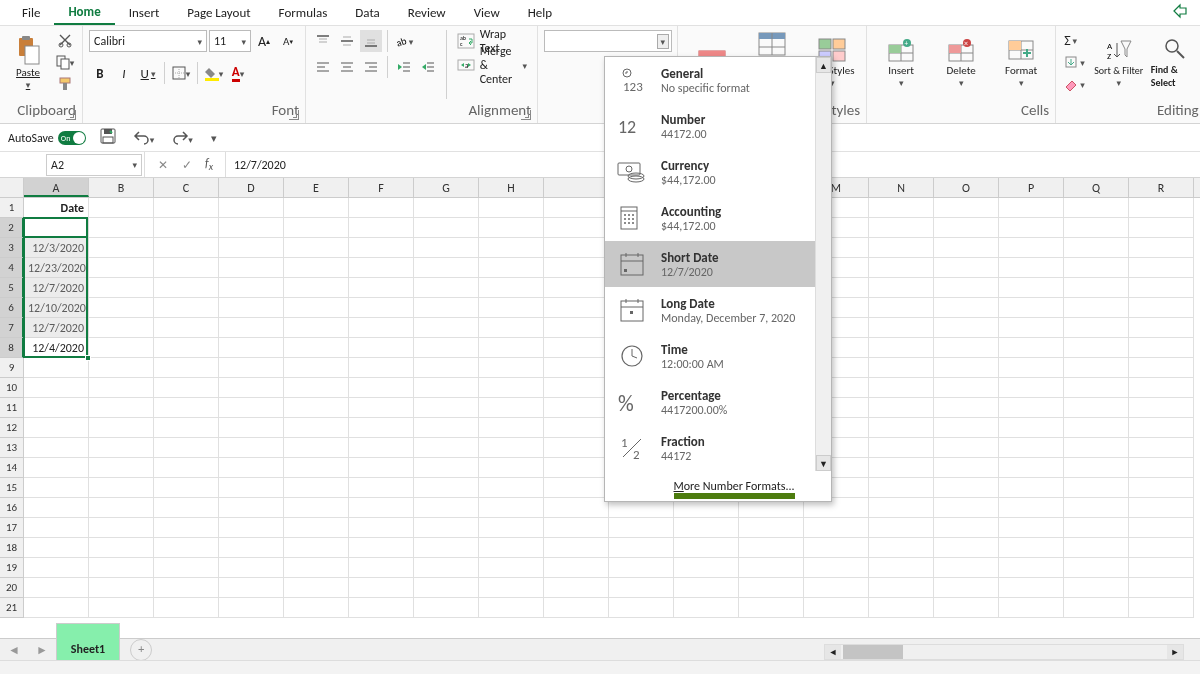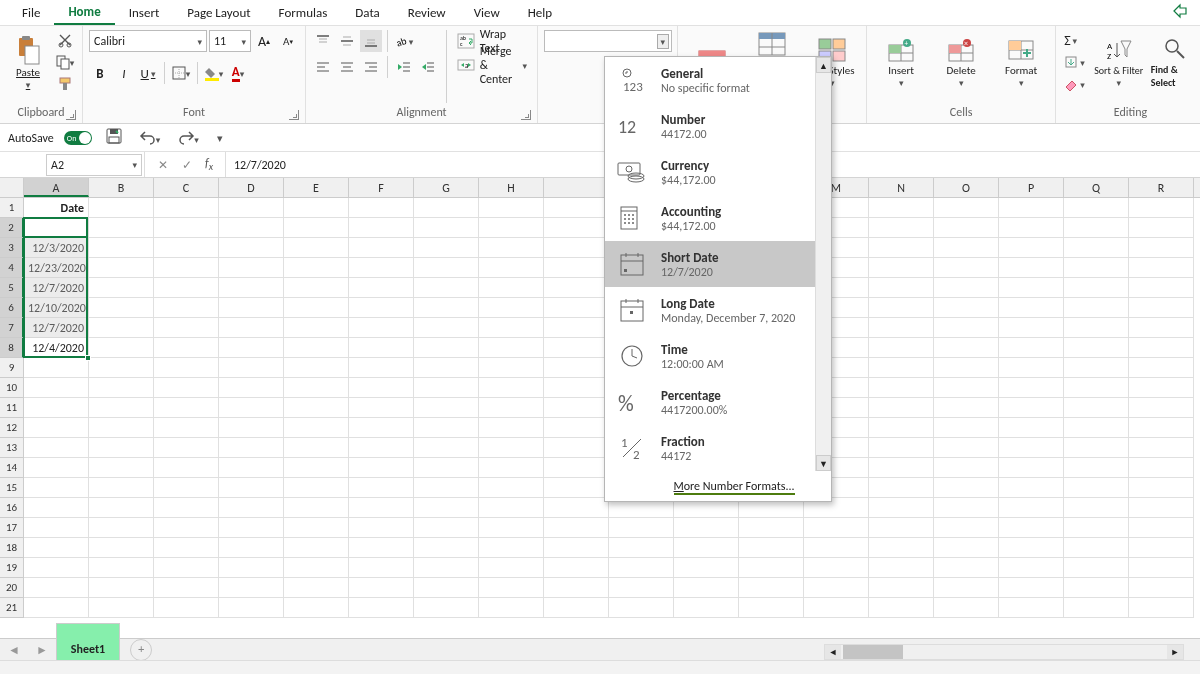--- a/index.html
+++ b/index.html
@@ -8,21 +8,21 @@
   
   .menubar { display: flex; align-items: center; height: 26px; padding: 0 8px; border-bottom: 1px solid #e1e1e1; }
   .menu-item { padding: 4px 14px; font-size: 13px; cursor: pointer; }
   .menu-item.active { border-bottom: 2px solid #107c41; color: #107c41; font-weight: 600; }
   .share-icon { margin-left: auto; padding: 4px 6px; color: #107c41; }
   
   
   .ribbon { display: flex; height: 98px; border-bottom: 1px solid #d4d4d4; background: #fafafa; }
   .ribbon-group { display: flex; flex-direction: column; padding: 4px 6px 0 6px; border-right: 1px solid #e1e1e1; }
   .ribbon-group-inner { flex: 1; display: flex; align-items: flex-start; gap: 4px; }
-  .ribbon-group-label { text-align: center; font-size: 12px; color: #666; padding: 2px 0 4px; position: relative; }
+  .ribbon-group-label { text-align: right; font-size: 15px; color: #666; padding: 2px 0 4px; position: relative; }
   .dialog-launcher { position: absolute; right: 0; bottom: 3px; width: 10px; height: 10px; border: 1px solid #888; border-top: none; border-left: none; }
   .dialog-launcher::after { content: ''; position: absolute; right: 1px; bottom: 1px; width: 3px; height: 3px; border-right: 1px solid #888; border-bottom: 1px solid #888; }
   
   .big-btn { display: flex; flex-direction: column; align-items: center; justify-content: center; width: 44px; height: 66px; font-size: 11px; cursor: pointer; text-decoration: underline; }
   .big-btn-icon { width: 28px; height: 28px; margin-bottom: 2px; display: flex; align-items: center; justify-content: center; }
   .small-btns { display: flex; flex-direction: column; gap: 2px; }
   .small-btn { width: 22px; height: 20px; display: flex; align-items: center; justify-content: center; cursor: pointer; }
   .font-row { display: flex; align-items: center; gap: 2px; margin-bottom: 6px; }
   .font-select { border: 1px solid #bbb; height: 22px; width: 118px; padding: 0 4px; font-size: 12px; background: #fff; display:flex; align-items:center; justify-content:space-between;}
   .size-select { border: 1px solid #bbb; height: 22px; width: 42px; padding: 0 4px; font-size: 12px; background: #fff; display:flex; align-items:center; justify-content:space-between;}
@@ -34,21 +34,21 @@
   .chev { font-size: 9px; color: #555; }
   
   .styles-col { display:flex; flex-direction:column; align-items:center; justify-content:center; width:56px; height:66px; font-size:11px; cursor:pointer; }
   .styles-col .icon { width:28px; height:24px; margin-bottom:2px; display:flex; align-items:center; justify-content:center; }
   
   .editing-col { display:flex; flex-direction: column; gap:2px; }
   .editing-row { display:flex; align-items:center; gap:2px; height:20px; padding:0 2px; cursor:pointer; }
   
   
   .autosave-bar { display:flex; align-items:center; height:28px; padding: 0 8px; gap:10px; border-bottom:1px solid #e1e1e1; background:#fff; }
-  .autosave-toggle { display:flex; align-items:center; gap:10px; font-size:12px;}
+  .autosave-toggle { display:flex; align-items:center; gap:4px; font-size:12px;}
   .toggle { width:28px; height:14px; border-radius:7px; background:#107c41; position:relative;padding-left:19px; }
   .toggle::after { content:''; position:absolute; right:1px; top:1px; width:12px; height:12px; border-radius:50%; background:#fff;}
   .toggle-label { position:absolute; left:3px; top:0; font-size:8px; color:#fff; line-height:14px;}
   .qat-btn { padding:2px 4px; cursor:pointer; color:#555; font-size:13px;}
   
   
   .formula-row { display:flex; align-items:center; height:26px; border-bottom:1px solid #d4d4d4;padding-left:44px; }
   .name-box { width:96px; border:1px solid #ccc; height:22px; margin:0 2px; display:flex; align-items:center; padding:0 4px; justify-content:space-between;}
   .fx-controls { display:flex; align-items:center; gap:0; border-left:1px solid #ddd; height:100%; padding:0 6px;}
   .fx-btn { width:24px; text-align:center; color:#888; cursor:pointer;}
@@ -75,21 +75,21 @@
   .dd-scrolltrack { position:absolute; right:0; top:0; bottom:30px; width:16px; background:#f0f0f0; border-left:1px solid #ddd;}
   .dd-scroll-btn { height:16px; text-align:center; font-size:9px; line-height:16px; background:#e6e6e6; border:1px solid #ccc; cursor:pointer;}
   .dd-scroll-btn.bot { position:absolute; bottom:0; width:100%;}
   .dd-item { display:flex; align-items:center; gap:14px; padding:8px 12px; cursor:pointer; }
   .dd-item.selected { background:#c8c8c8;align-items:center; }
   .dd-icon { width:30px; height:30px; display:flex; align-items:center; justify-content:center; color:#555; flex-shrink:0;}
   .dd-text { display:flex; flex-direction:column; }
   .dd-title { font-size:13px; font-weight:600; color:#333;}
   .dd-sub { font-size:12px; color:#666;}
   .dd-more { text-align:center; padding:8px; font-size:12px; cursor:pointer;}
-  .dd-more span { border-bottom:2px solid #4d7c0f;margin-left:32px;}
+  .dd-more span { border-bottom:6px solid #4d7c0f;margin-left:32px;}
   
   
   .sheet-tabs-row { position:absolute; bottom:14px; left:0; right:0; height:22px; display:flex; align-items:center; background:#f0f0f0; border-top:1px solid #ccc;}
   .tab-nav { padding:0 8px; color:#999; cursor:pointer;}
   .sheet-tab { padding:18px 14px; background:#86efac; border:1px solid #ccc; border-bottom:2px solid #107c41; font-size:12px; cursor:pointer; font-weight:600;}
   .add-sheet { width:22px; height:22px; border:1px solid #ccc; border-radius:50%; margin-left:10px; text-align:center; line-height:18px; color:#888; cursor:pointer;}
   .h-scrollbar { position:absolute; right:16px; bottom:14px; width:360px; height:16px; background:#f0f0f0; border:1px solid #ddd; display:flex;}
   .h-sb-btn { width:16px; text-align:center; font-size:9px; line-height:14px; background:#e6e6e6; cursor:pointer;}
   .h-sb-thumb { width:60px; background:#c4c4c4; margin-left:2px;}
   

